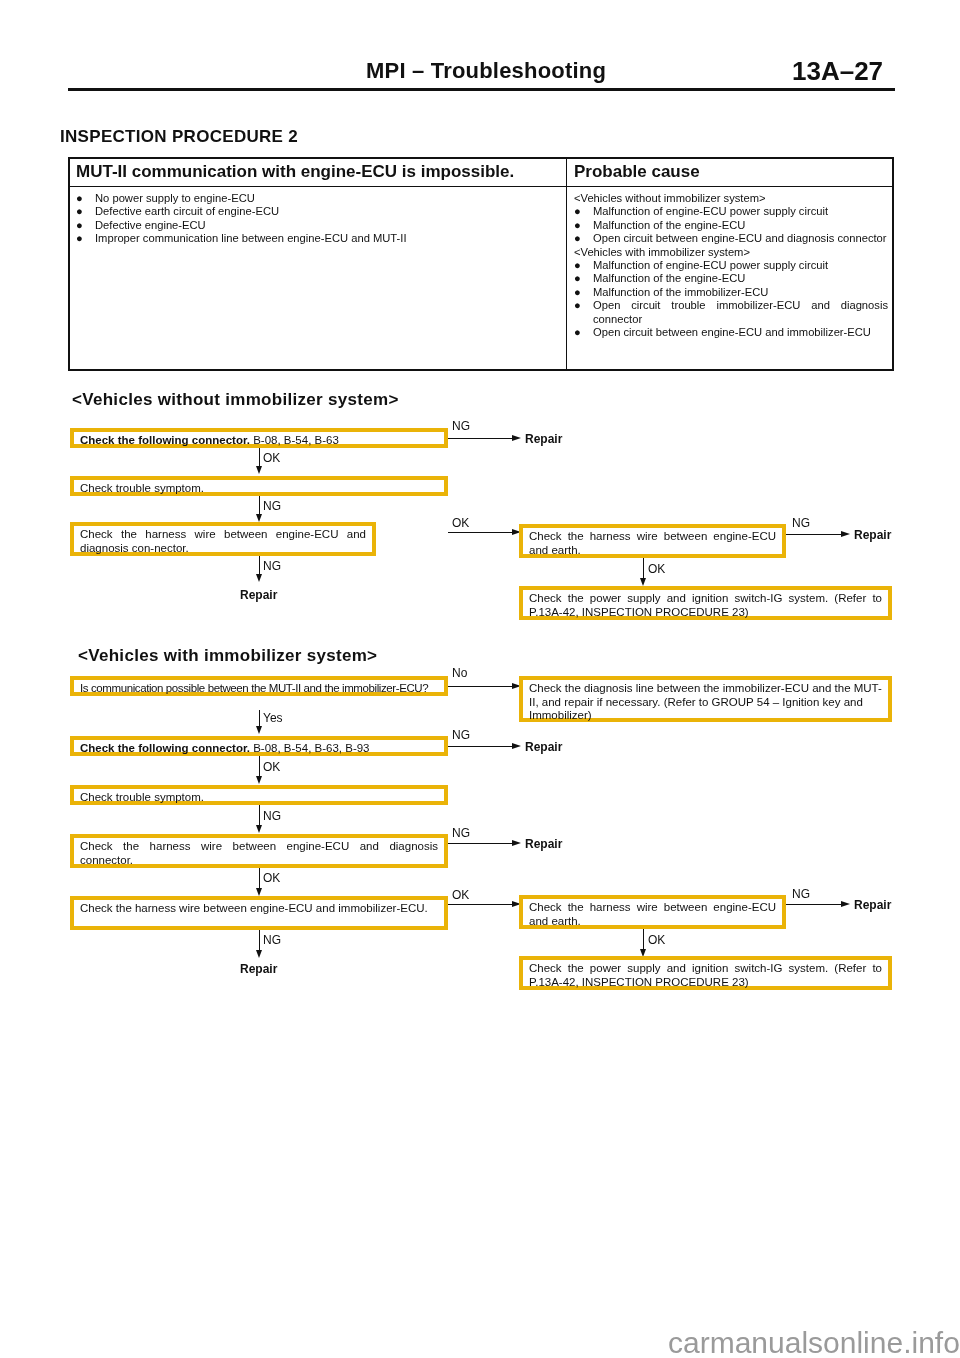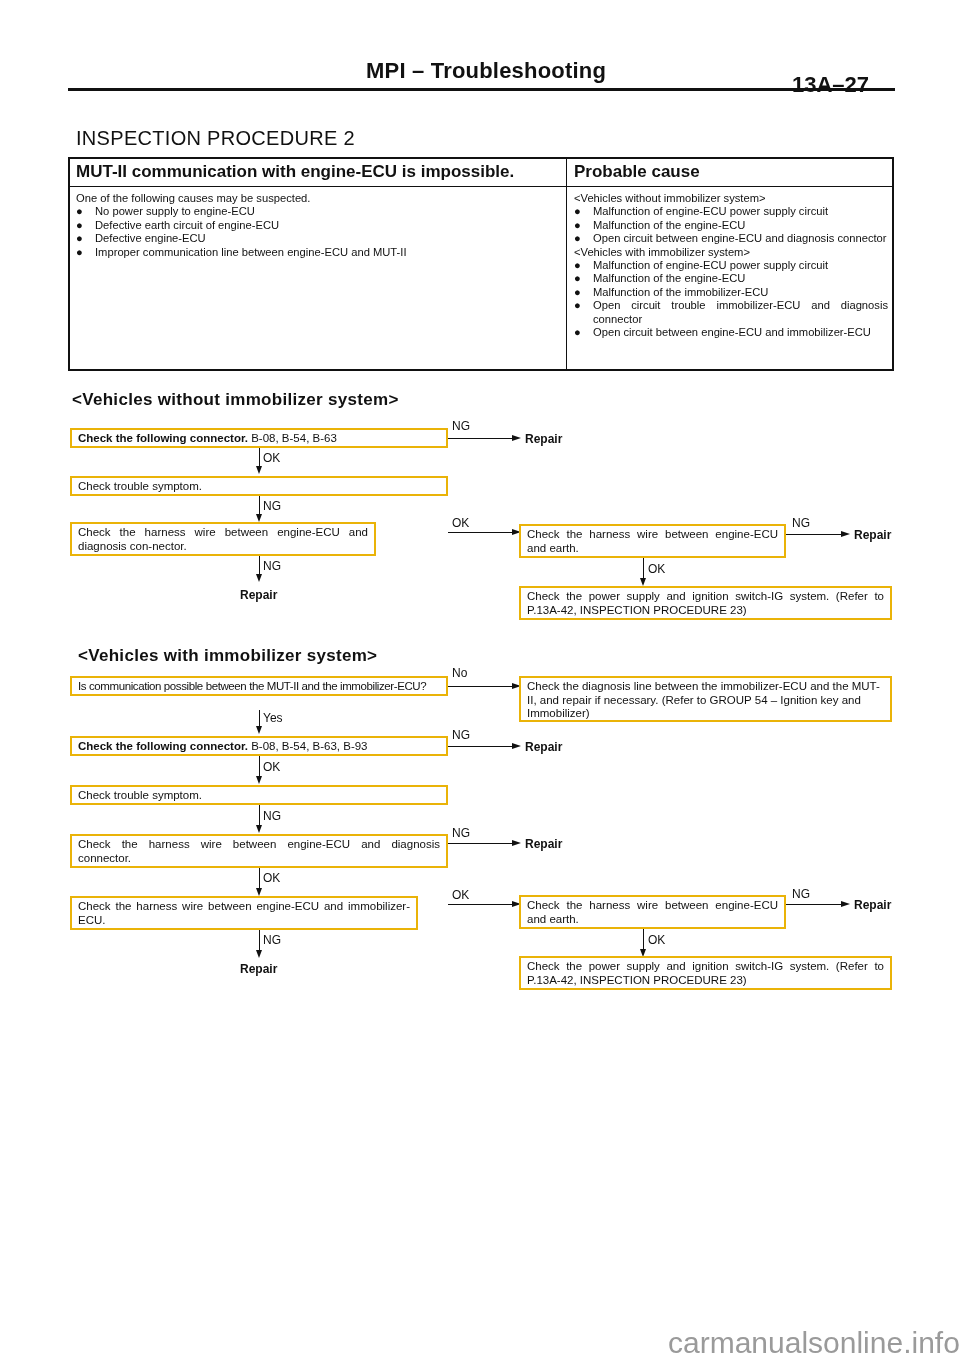--- a/index.html
+++ b/index.html
@@ -1,35 +1,35 @@
 <!DOCTYPE html>
 <html><head>
 <meta charset="utf-8">
 <style>
   html,body{margin:0;padding:0;background:#fff;}
   body{width:960px;height:1358px;position:relative;overflow:hidden;font-family:"Liberation Sans",sans-serif;color:#111;}
   .abs{position:absolute;}
   .hdr-title{left:366px;top:58px;font-size:22px;font-weight:bold;letter-spacing:0.2px;}
-  .hdr-page{left:792px;top:56px;font-size:22px;font-weight:bold;margin-top:16px;}
+  .hdr-page{left:792px;top:56px;font-size:26px;font-weight:bold;}
   .hdr-rule{left:68px;top:88px;width:827px;height:3px;background:#111;}
-  .proc-title{left:76px;top:127px;font-size:20px;font-weight:normal;letter-spacing:0.3px;}
+  .proc-title{left:60px;top:127px;font-size:17px;font-weight:bold;letter-spacing:0.3px;}
   .tbl{left:68px;top:157px;width:826px;height:214px;border:2px solid #111;box-sizing:border-box;}
   .tbl .col-div{position:absolute;left:496px;top:0;bottom:0;width:1px;background:#111;}
   .tbl .hdr-line{position:absolute;left:0;right:0;top:27px;height:1px;background:#111;}
   .tbl .th{position:absolute;top:3px;font-size:17px;font-weight:bold;}
   .tbl .th1{left:6px;}
   .tbl .th2{left:504px;}
   .tbl .cell{position:absolute;top:33px;font-size:11.2px;line-height:13.4px;}
   .tbl .c1{left:6px;width:480px;}
   .tbl .c2{left:504px;width:314px;}
   .bl{display:flex;}
   .bl .dot{width:19px;flex:none;}
   .bl .tx{flex:1;text-align:justify;}
   .sec{font-size:17px;font-weight:bold;letter-spacing:0.3px;}
-  .box{border:2px solid #eab308;box-sizing:border-box;font-size:11.5px;line-height:13.6px;padding:2px 6px;text-align:justify;background:#fff;}
+  .box{border:4px solid #eab308;box-sizing:border-box;font-size:11.5px;line-height:13.6px;padding:2px 6px;text-align:justify;background:#fff;}
   .box b{font-weight:bold;}
   .lbl{font-size:12px;}
   .rep{font-size:12px;font-weight:bold;}
   .vline{width:1px;background:#111;}
   .hline{height:1px;background:#111;}
   .arr-d{width:0;height:0;border-left:3px solid transparent;border-right:3px solid transparent;border-top:8px solid #111;}
   .arr-r{width:0;height:0;border-top:3px solid transparent;border-bottom:3px solid transparent;border-left:9px solid #111;}
   .wm{left:668px;top:1326px;font-size:30px;color:#9a9a9a;}
 </style>
 </head>
@@ -41,21 +41,20 @@
 
 <div class="abs proc-title">INSPECTION PROCEDURE 2</div>
 
 <div class="abs tbl">
   <div class="col-div"></div>
   <div class="hdr-line"></div>
   <div class="th th1">MUT-II communication with engine-ECU is impossible.</div>
   <div class="th th2">Probable cause</div>
 
   <div class="cell c1">
-    <div>One of the following causes may be suspected.</div>
     <div class="bl">
         <span class="dot">●</span>
         <span class="tx">No power supply to engine-ECU</span>
       </div>
     <div class="bl">
         <span class="dot">●</span>
         <span class="tx">Defective earth circuit of engine-ECU</span>
       </div>
     <div class="bl">
         <span class="dot">●</span>
@@ -173,21 +172,21 @@
 
 <div class="abs box" style="left:70px;top:834px;width:378px;height:34px;">Check the harness wire between engine-ECU and diagnosis connector.</div>
 <div class="abs hline" style="left:448px;top:843px;width:64px;"></div>
 <div class="abs arr-r" style="left:512px;top:840px;"></div>
 <div class="abs lbl" style="left:452px;top:826px;">NG</div>
 <div class="abs rep" style="left:525px;top:837px;">Repair</div>
 <div class="abs vline" style="left:259px;top:868px;height:22px;"></div>
 <div class="abs arr-d" style="left:256px;top:888px;"></div>
 <div class="abs lbl" style="left:263px;top:871px;">OK</div>
 
-<div class="abs box" style="left:70px;top:896px;width:348px;height:34px;">Check the harness wire between engine-ECU and immobilizer-ECU.</div>
+<div class="abs box" style="left:70px;top:896px;width:378px;height:34px;">Check the harness wire between engine-ECU and immobilizer-ECU.</div>
 <div class="abs hline" style="left:448px;top:904px;width:64px;"></div>
 <div class="abs arr-r" style="left:512px;top:901px;"></div>
 <div class="abs lbl" style="left:452px;top:888px;">OK</div>
 <div class="abs vline" style="left:259px;top:930px;height:22px;"></div>
 <div class="abs arr-d" style="left:256px;top:950px;"></div>
 <div class="abs lbl" style="left:263px;top:933px;">NG</div>
 <div class="abs rep" style="left:240px;top:962px;">Repair</div>
 
 <div class="abs box" style="left:519px;top:895px;width:267px;height:34px;">Check the harness wire between engine-ECU and earth.</div>
 <div class="abs hline" style="left:786px;top:904px;width:55px;"></div>

